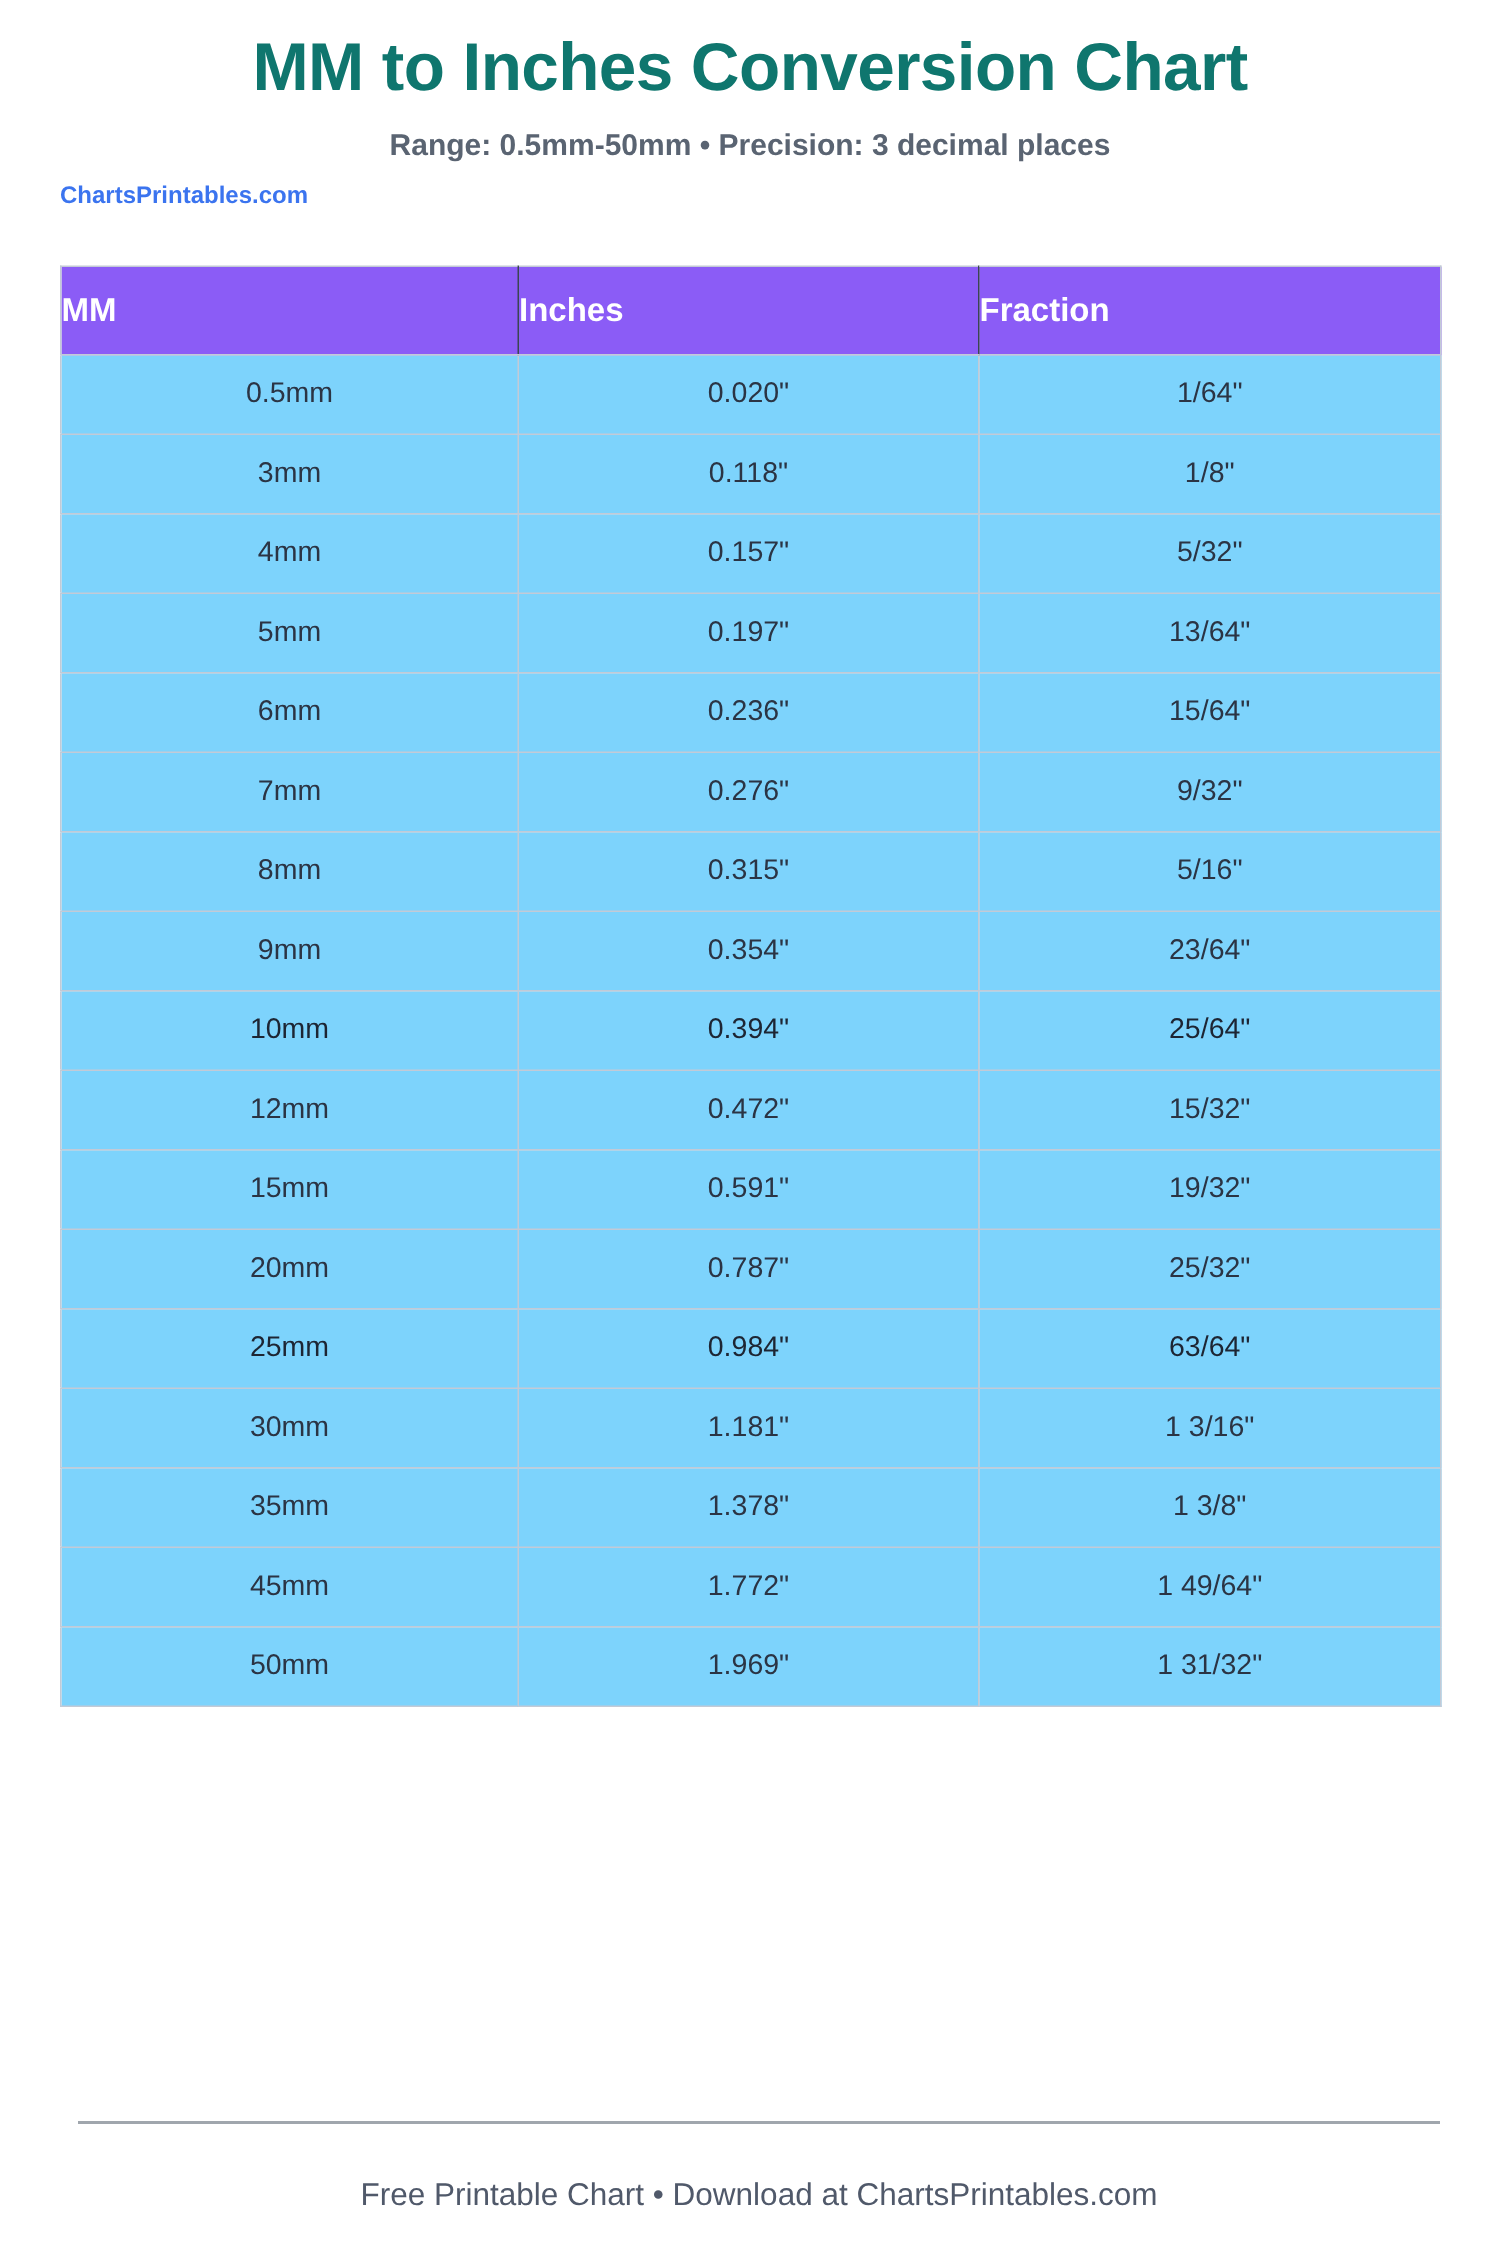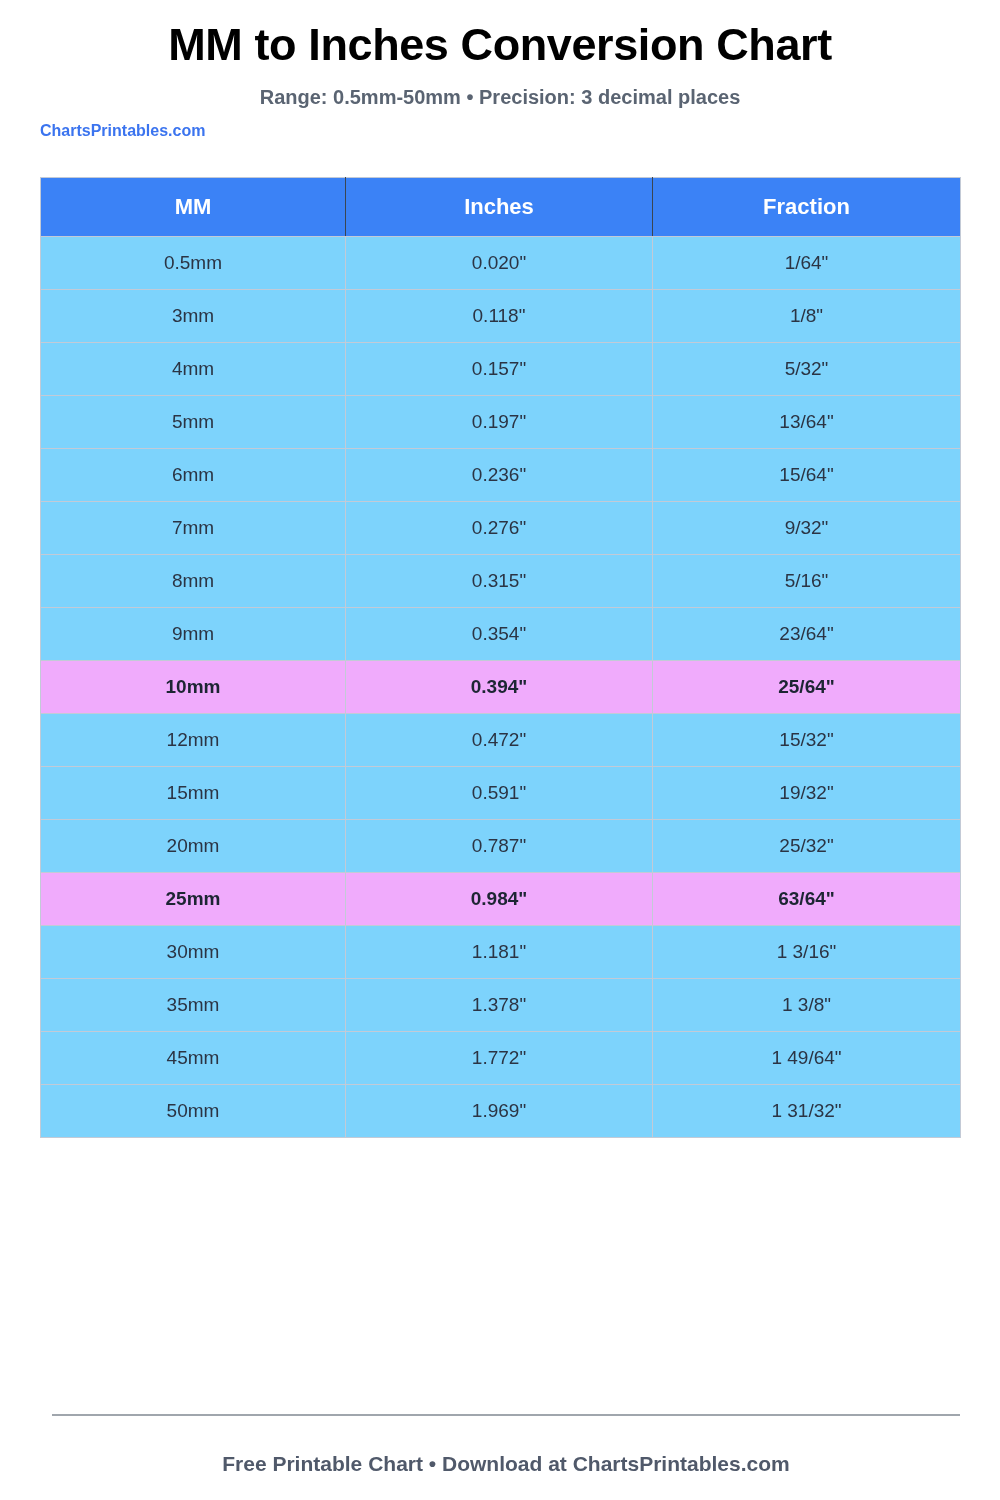--- a/index.html
+++ b/index.html
@@ -24,21 +24,21 @@
 
   
   .header {
     padding-top: 18px;
     text-align: center;
   }
   .title {
     font-size: 45px;
     line-height: 54px;
     font-weight: bold;
-    color: #000000;
+    color: #0f766e;
     letter-spacing: -0.4px;
     margin: 0;
     text-align: center;
   }
   .subtitle {
     margin: 12px 0 0 0;
     font-size: 20px;
     line-height: 26px;
     color: #5a6472;
     font-weight: bold;
@@ -63,26 +63,26 @@
     width: 920px;
     border-collapse: collapse;
     table-layout: fixed;
     border: 1px solid #c3cad6;
   }
   table.conv col.c-mm     { width: 305px; }
   table.conv col.c-inch   { width: 307px; }
   table.conv col.c-frac   { width: 308px; }
 
   table.conv thead th {
-    background: #3b82f6;
+    background: #8b5cf6;
     color: #ffffff;
     font-size: 22px;
     font-weight: bold;
     height: 58px;
-    text-align: center;
+    text-align: left;
     border-right: 1px solid #3a4552;
     border-bottom: 1px solid #c3cad6;
     padding: 0;
   }
   table.conv thead th:last-child { border-right: none; }
 
   table.conv tbody td {
     height: 52px;
     text-align: center;
     font-size: 19px;
@@ -90,32 +90,31 @@
     border-right: 1px solid #c3cad6;
     border-bottom: 1px solid #c3cad6;
     background: #7dd3fc;
     padding: 0;
     vertical-align: middle;
   }
   table.conv tbody td:last-child { border-right: none; }
   table.conv tbody tr:last-child td { border-bottom: none; }
 
   table.conv tbody tr.hl td {
-    background: #f0abfc;
-    font-weight: bold;
+    background: #7dd3fc;
+    font-weight: normal;
     color: #1d2533;
   }
 
   
   .footer {
     position: absolute;
     left: 52px;
     right: 40px;
     bottom: 24px;
-    font-weight: bold;
   }
   .footer-rule {
     height: 2px;
     background: #a0a6ad;
     width: 100%;
   }
   .footer-text {
     margin-top: 36px;
     text-align: center;
     font-size: 21px;

